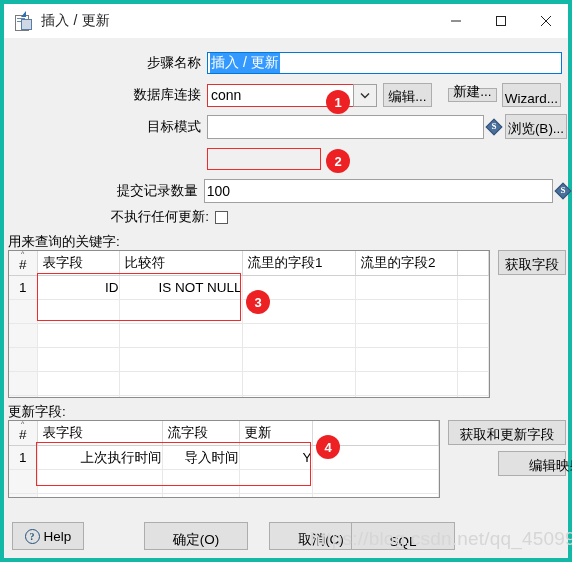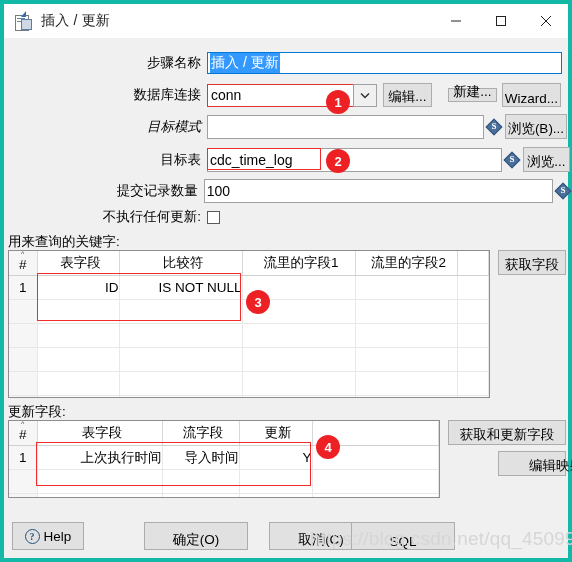--- a/index.html
+++ b/index.html
@@ -180,21 +180,21 @@
     border-collapse: collapse;
     width: 100%;
     table-layout: fixed;
     font-size: 13.5px;
   }
   table.g th {
     background: #ffffff;
     border-right: 1px solid #d8d8d8;
     border-bottom: 1px solid #d0d0d0;
     font-weight: normal;
-    text-align: center;
+    text-align: left;
     padding: 1px 0 2px 5px;
     height: 21px;
     color: #000;
     white-space: nowrap;
     overflow: hidden;
   }
   table.g th.rowhdr, table.g td.rowhdr {
     background: #f6f6f6;
     text-align: center;
     padding-left: 0;
@@ -361,52 +361,42 @@
       </div>
       <div class="btn" style="margin-left:16px; width:49px; height:14px;">
         <span>新建...</span>
       </div>
       <div class="btn" style="margin-left:5px; width:59px; height:24px;">
         <span>Wizard...</span>
       </div>
     </div>
 
     <div class="form-row" style="left:0; top:76px; width:566px;">
-      <div class="lbl" style="width:197px;font-style:italic;">目标模式</div>
+      <div class="lbl" style="width:197px;">目标模式</div>
       <div class="tfield" style="margin-left:6px; width:277px; height:24px;">
         <span></span>
       </div>
       <div class="spinner" style="margin-left:3px;"></div>
       <div class="btn" style="margin-left:4px; width:62px; height:25px;">
         <span>浏览(B)...</span>
       </div>
     </div>
 
-    <div class="form-row" style="left:0; top:109px; width:566px;">
-      <div class="lbl" style="width:197px;">目标表</div>
-      <div class="tfield" style="margin-left:6px; width:295px; height:24px;">
-        <span>cdc_time_log</span>
-      </div>
-      <div class="spinner" style="margin-left:3px;"></div>
-      <div class="btn" style="margin-left:4px; width:47px; height:25px;">
-        <span>浏览...</span>
-      </div>
-    </div>
 
     <div class="redbox" style="left:203px; top:110px; width:114px; height:22px;"></div>
 
     <div class="form-row" style="left:0; top:141px; width:566px;">
       <div class="lbl" style="width:197px;">提交记录数量</div>
       <div class="tfield" style="margin-left:6px; width:355px; height:24px;">
         <span>100</span>
       </div>
       <div class="spinner" style="margin-left:3px;"></div>
     </div>
 
-    <div class="form-row" style="left:0; top:170px; width:300px;align-items:center;">
+    <div class="form-row" style="left:8px; top:170px; width:300px;align-items:center;">
       <div class="lbl" style="width:197px;">不执行任何更新:</div>
       <div class="checkbox" style="margin-left:6px;"></div>
     </div>
 
     <div class="section-label" style="left:4px; top:195px;">用来查询的关键字:</div>
 
     <div class="grid" style="left:4px; top:212px; width:482px; height:148px;">
       <table class="g">
         <colgroup>
           <col style="width:28px">

